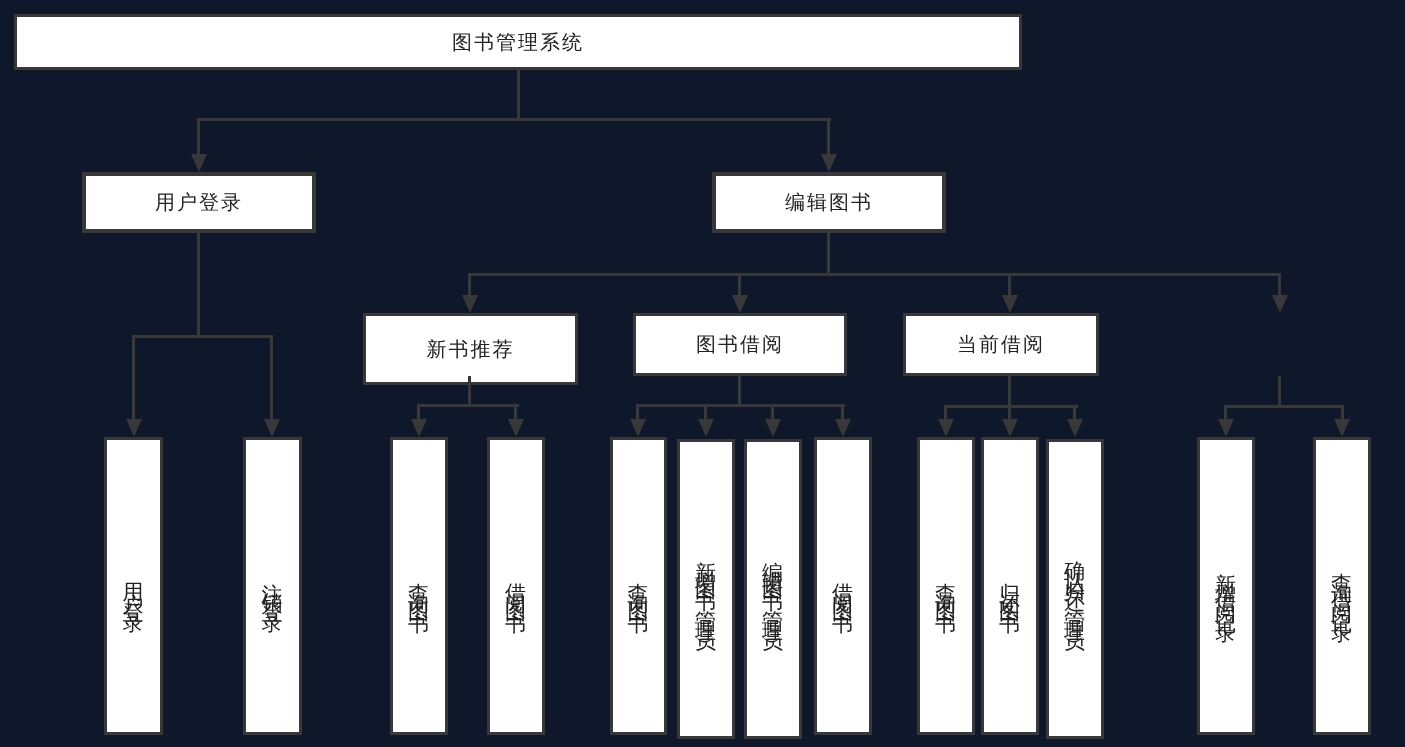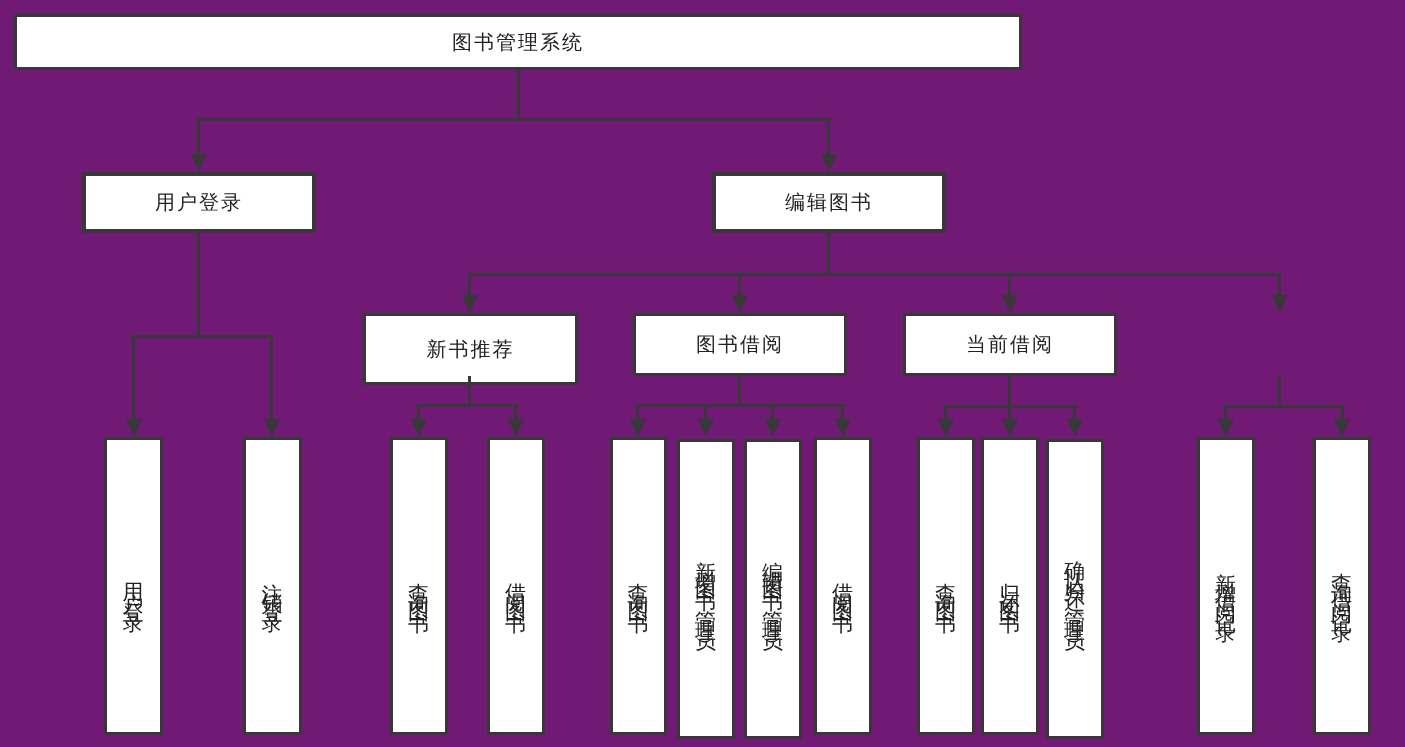--- a/index.html
+++ b/index.html
@@ -1,20 +1,20 @@
 <!DOCTYPE html>
 <html><head>
 <meta charset="utf-8">
 <style>
   html, body { margin: 0; padding: 0; background: #ffffff; }
   #canvas {
     position: relative;
     width: 1405px;
     height: 747px;
-    background: #701a75;
+    background: #0f172a;
     overflow: hidden;
     font-family: "Liberation Sans", "DejaVu Sans", sans-serif;
   }
   .box {
     position: absolute;
     box-sizing: border-box;
     border: 3px solid #383838;
     background: #ffffff;
     display: flex;
     align-items: center;
@@ -94,21 +94,21 @@
   <div class="arrow" style="left:462px; top:295px;"></div>
   <div class="vline" style="left:738px; top:273px; height:25px;"></div>
   <div class="arrow" style="left:732px; top:295px;"></div>
   <div class="vline" style="left:1008px; top:273px; height:25px;"></div>
   <div class="arrow" style="left:1002px; top:295px;"></div>
   <div class="vline" style="left:1278px; top:273px; height:25px;"></div>
   <div class="arrow" style="left:1272px; top:295px;"></div>
 
   <div class="box lvl3" style="left:363px; top:313px; width:215px; height:72px;">新书推荐</div>
   <div class="box lvl3" style="left:633px; top:313px; width:214px; height:63px;">图书借阅</div>
-  <div class="box lvl3" style="left:903px; top:313px; width:214px; height:63px;">当前借阅</div>
+  <div class="box lvl3" style="left:903px; top:313px; width:196px; height:63px;">当前借阅</div>
 
   <div class="vline" style="left:468px; top:376px; height:31px;"></div>
   <div class="hline" style="left:417px; top:404px; width:102px;"></div>
   <div class="vline" style="left:417px; top:404px; height:18px;"></div>
   <div class="arrow" style="left:411px; top:419px;"></div>
   <div class="vline" style="left:514px; top:404px; height:18px;"></div>
   <div class="arrow" style="left:508px; top:419px;"></div>
 
   <div class="vline" style="left:738px; top:376px; height:31px;"></div>
   <div class="hline" style="left:636px; top:404px; width:209px;"></div>

